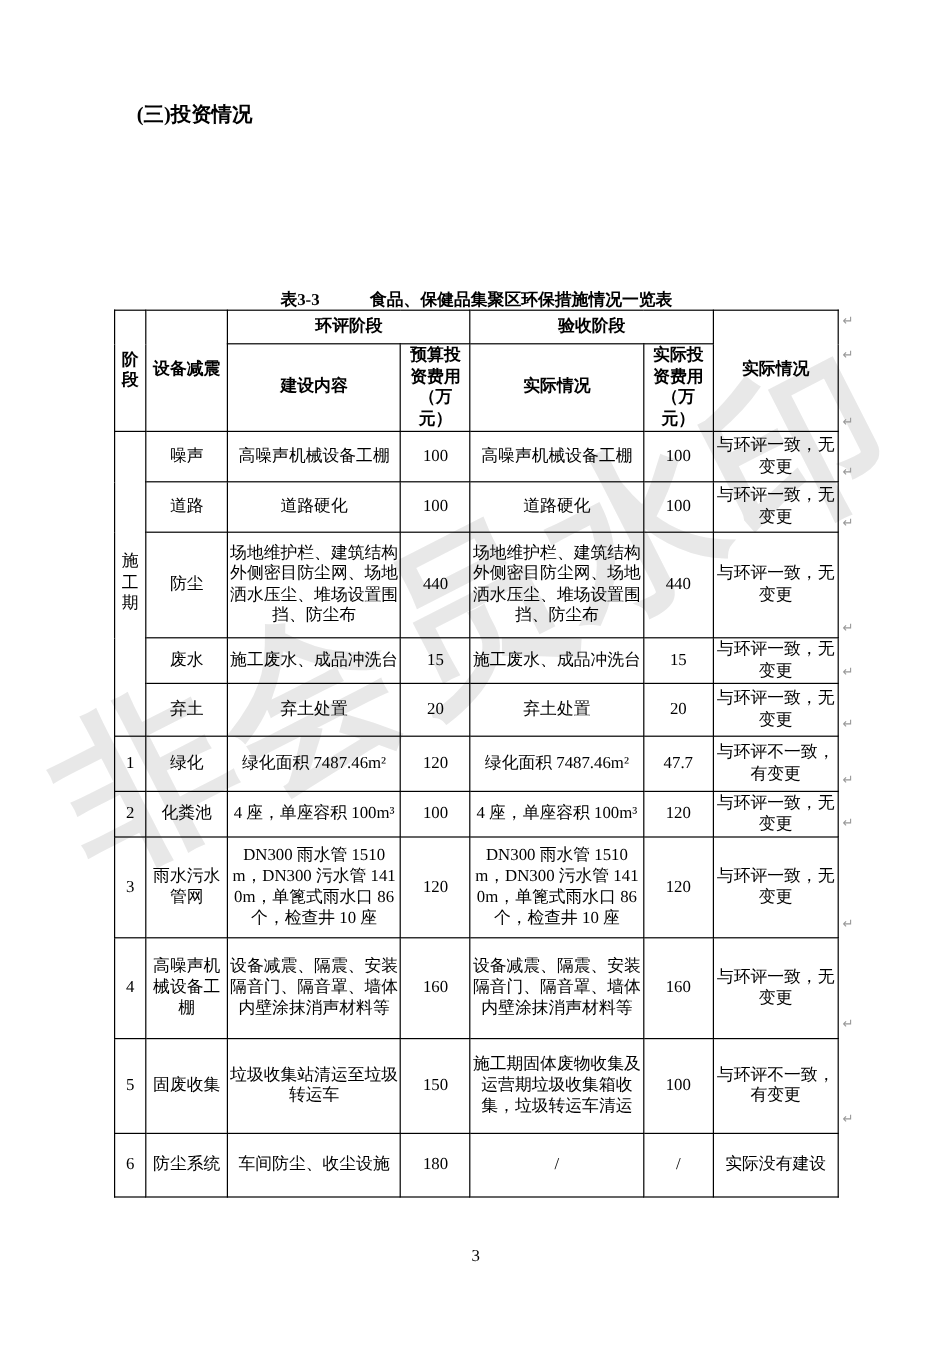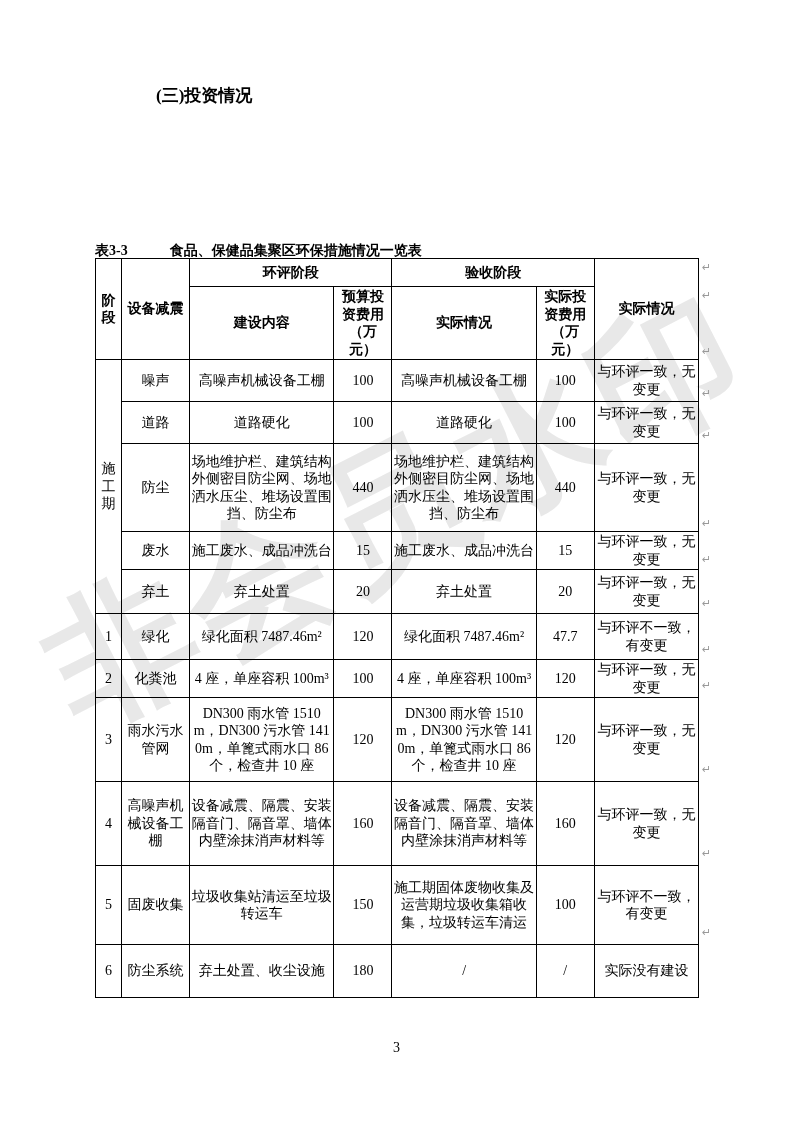--- a/index.html
+++ b/index.html
@@ -8,26 +8,26 @@
     font-family:"Liberation Serif","DejaVu Serif",serif;color:#000;
   }
   .watermark{
     position:absolute;left:396px;top:512px;
     transform:translate(-50%,-50%) rotate(-27deg);
     font-size:146px;font-weight:bold;letter-spacing:6px;white-space:nowrap;
     color:#d9d9d9;opacity:.6;z-index:0;
     font-family:"Liberation Sans","DejaVu Sans",sans-serif;
   }
   .content{position:absolute;left:0;top:0;width:793px;height:1122px;z-index:1;}
-  .heading{position:absolute;left:114px;top:84px;font-size:17px;font-weight:bold;margin-left:42px;}
+  .heading{position:absolute;left:114px;top:84px;font-size:17px;font-weight:bold;}
   .para{
     position:absolute;left:98px;top:108px;width:601px;
     font-size:15px;line-height:38px;text-align:justify;text-indent:2em;
   }
-  .caption{position:absolute;left:95px;top:243px;width:604px;
+  .caption{position:absolute;left:95px;top:243px;width:604px;text-align:center;
     font-weight:bold;font-size:14px;line-height:16px;}
   .caption-spacer{display:inline-block;width:42px;}
   table.envtab{
     position:absolute;left:95px;top:258px;width:604px;
     border-collapse:collapse;table-layout:fixed;font-size:14px;background:transparent;
   }
   table.envtab td,table.envtab th{
     border:1px solid #000;text-align:center;vertical-align:middle;
     padding:1px;line-height:1.25;word-break:break-all;background:transparent;
   }
@@ -162,21 +162,21 @@
           <td>固废收集</td>
           <td>垃圾收集站清运至垃圾转运车</td>
           <td>150</td>
           <td>施工期固体废物收集及运营期垃圾收集箱收集，垃圾转运车清运</td>
           <td>100</td>
           <td>与环评不一致，有变更</td>
         </tr>
         <tr style="height:53px">
           <td>6</td>
           <td>防尘系统</td>
-          <td>弃土处置、收尘设施</td>
+          <td>车间防尘、收尘设施</td>
           <td>180</td>
           <td>/</td>
           <td>/</td>
           <td>实际没有建设</td>
         </tr>
       </tbody>
     </table>
 
     <span class="pmark" style="top:262px">↵</span>
     <span class="pmark" style="top:290px">↵</span>

